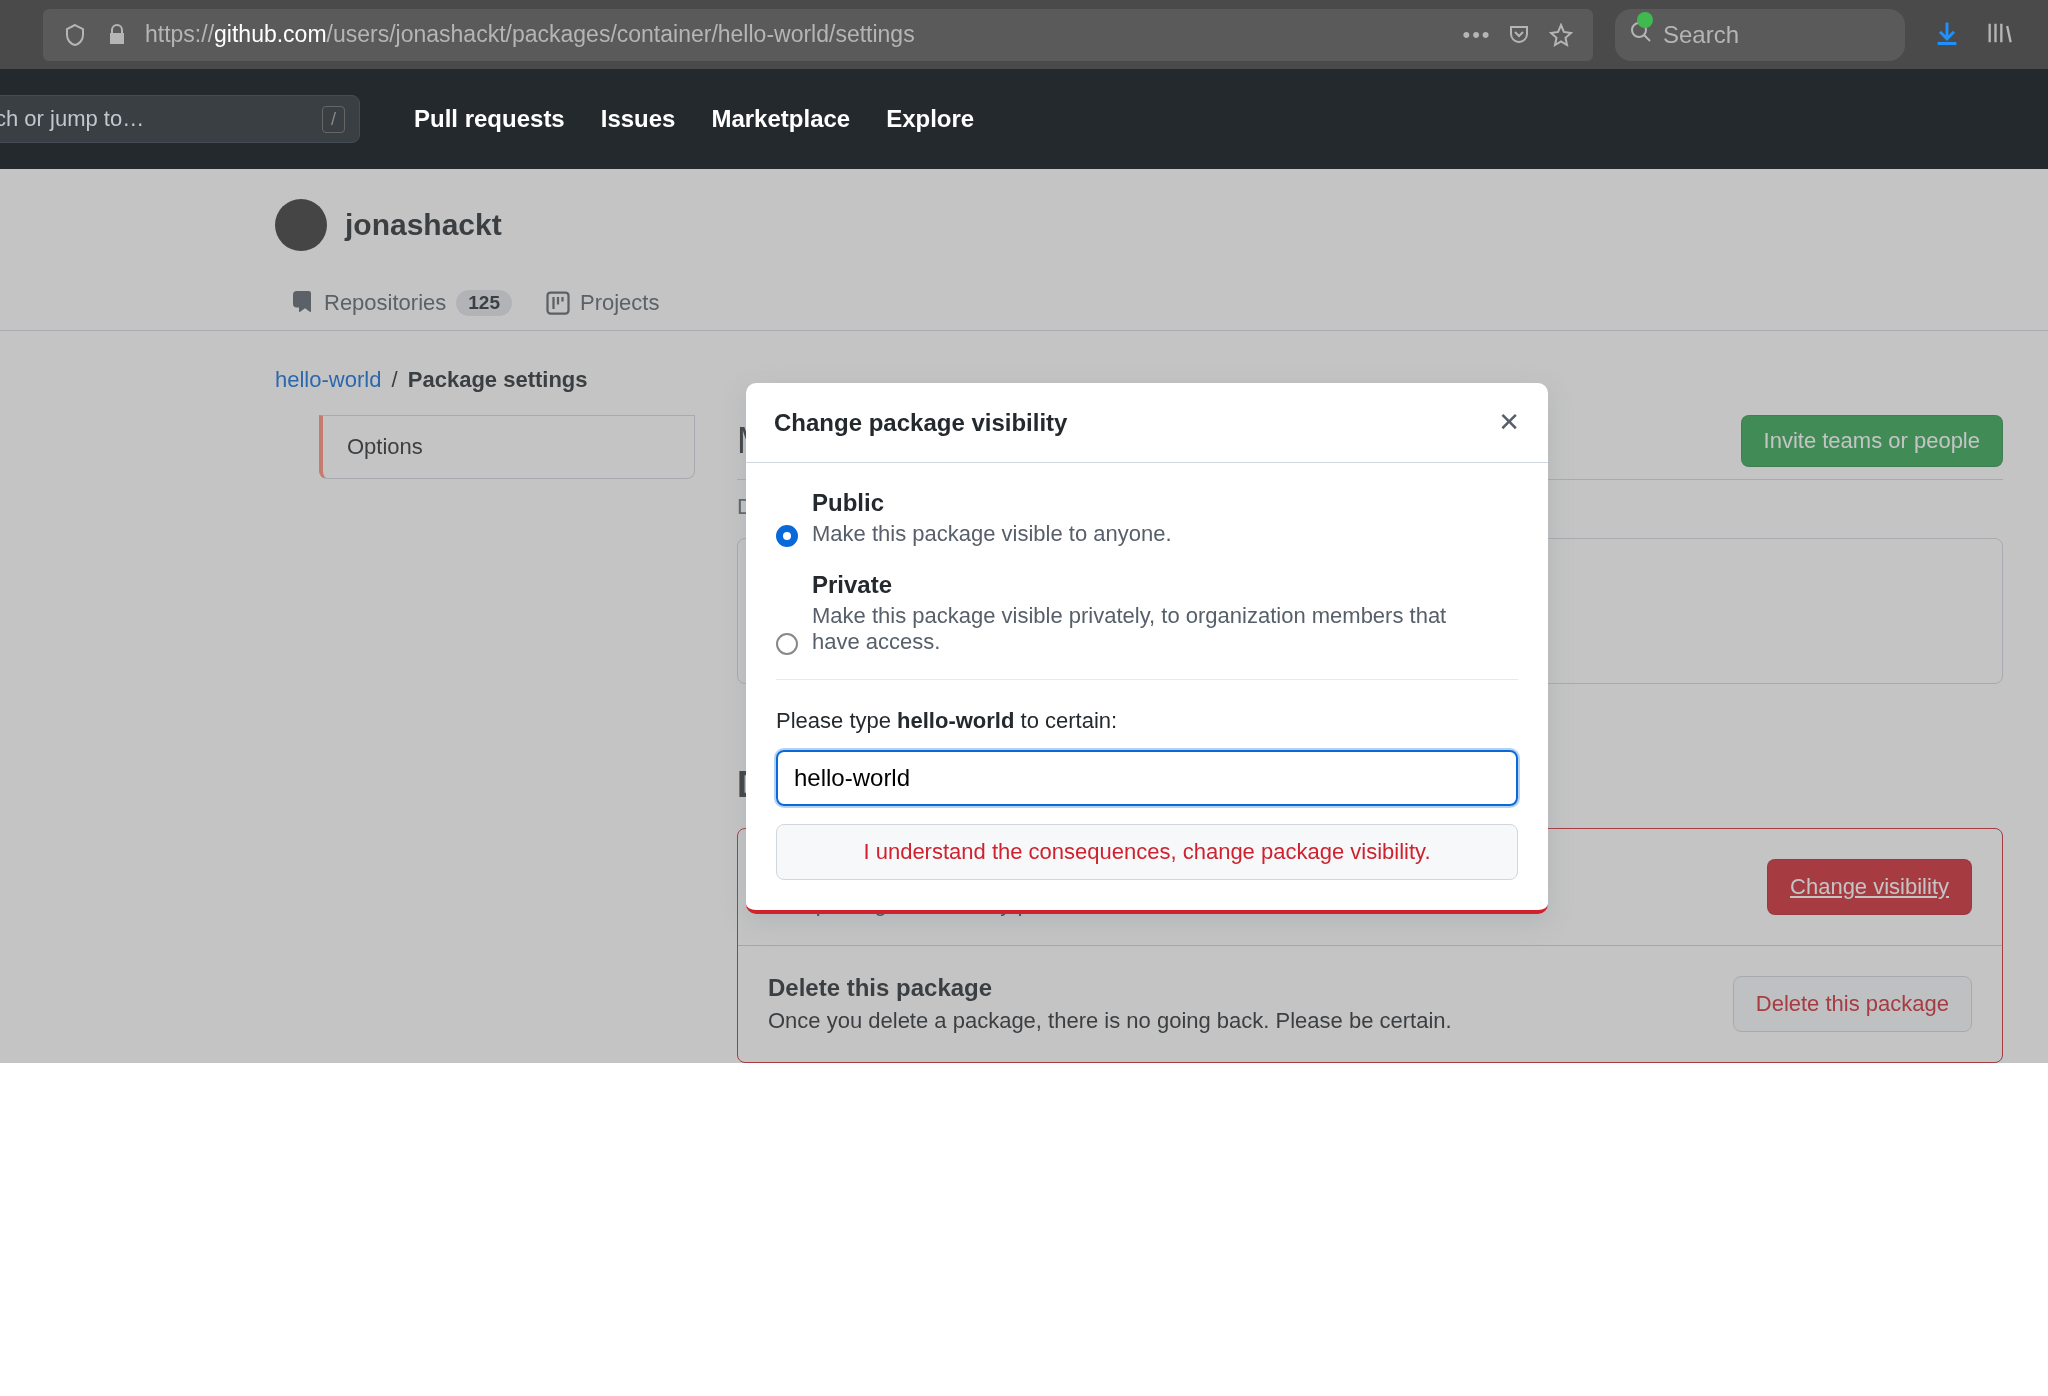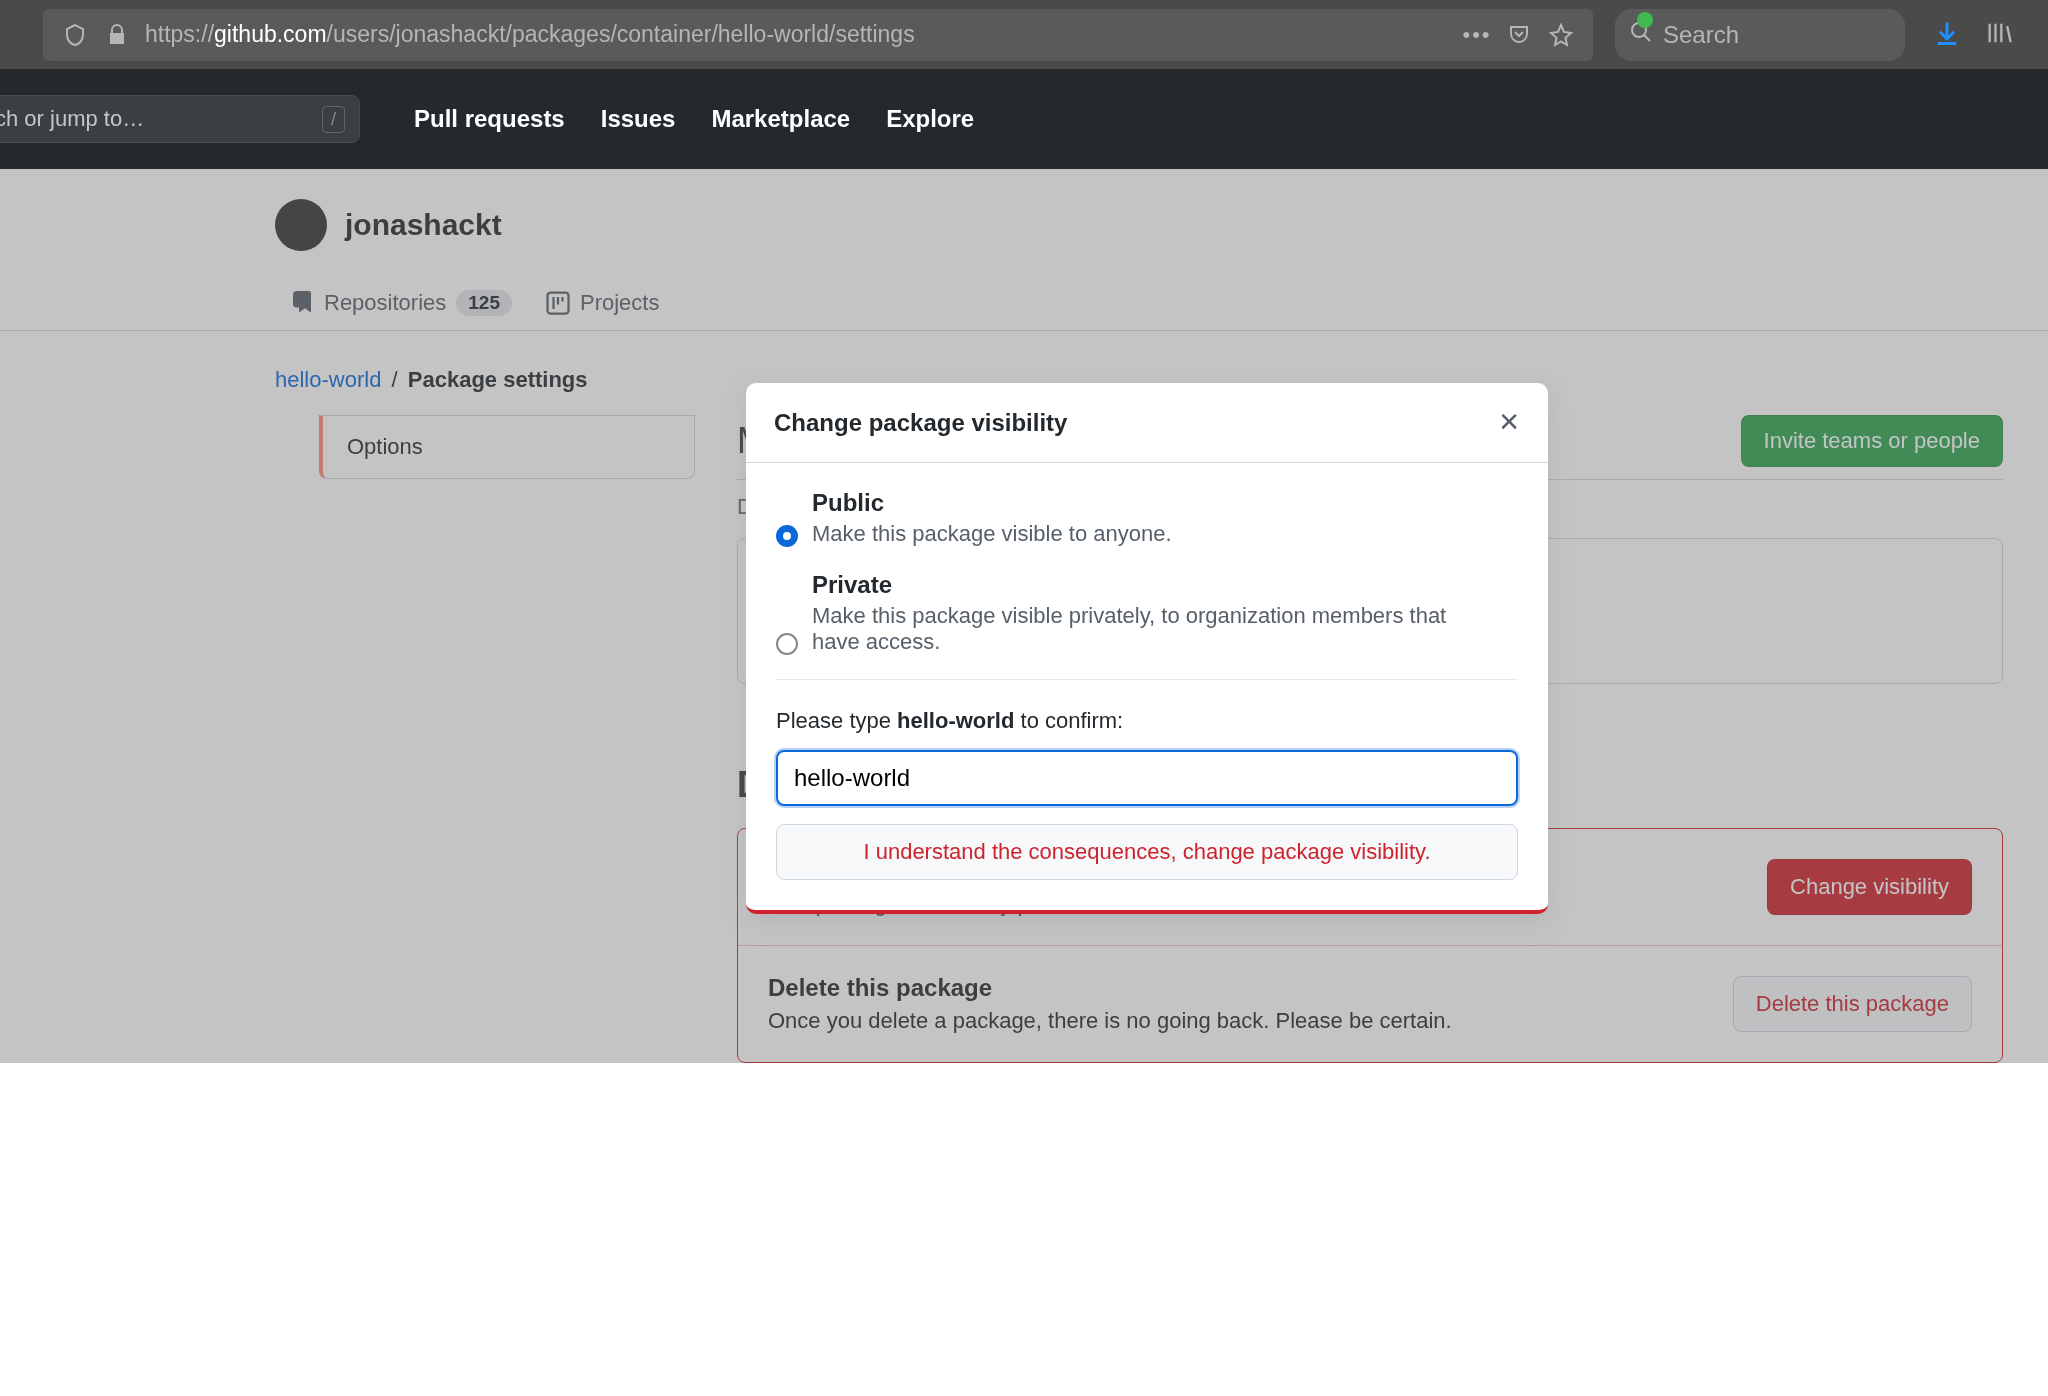--- a/index.html
+++ b/index.html
@@ -253,20 +253,21 @@
     .danger-title { font-size: 24px; font-weight: 600; }
     .danger-desc { font-size: 22px; color: #24292e; margin-top: 6px; }
     .btn-red-solid {
       background: #cf222e;
       color: #fff;
       border: 1px solid rgba(27,31,36,.15);
       border-radius: 8px;
       padding: 14px 22px;
       font-size: 22px;
       font-weight: 500;
+      text-decoration: underline;
     }
     .btn-red-outline {
       background: #f6f8fa;
       color: #cf222e;
       border: 1.5px solid #d0d7de;
       border-radius: 8px;
       padding: 14px 22px;
       font-size: 22px;
       font-weight: 500;
     }
@@ -486,19 +487,19 @@
       </div>
       <div class="radio-row">
         <div class="radio-circle"></div>
         <div>
           <div class="radio-label">Private</div>
           <div class="radio-desc">Make this package visible privately, to organization members that have access.</div>
         </div>
       </div>
       <hr class="modal-hr">
       <div class="confirm-text">
-        <span>Please type </span><b>hello-world</b><span> to confirm:</span>
+        <span>Please type </span><b>hello-world</b><span> to certain:</span>
       </div>
       <input class="confirm-input" value="hello-world" style="">
       <div class="confirm-btn">I understand the consequences, change package visibility.</div>
     </div>
   </div>
 </div>
 
 </body></html>

